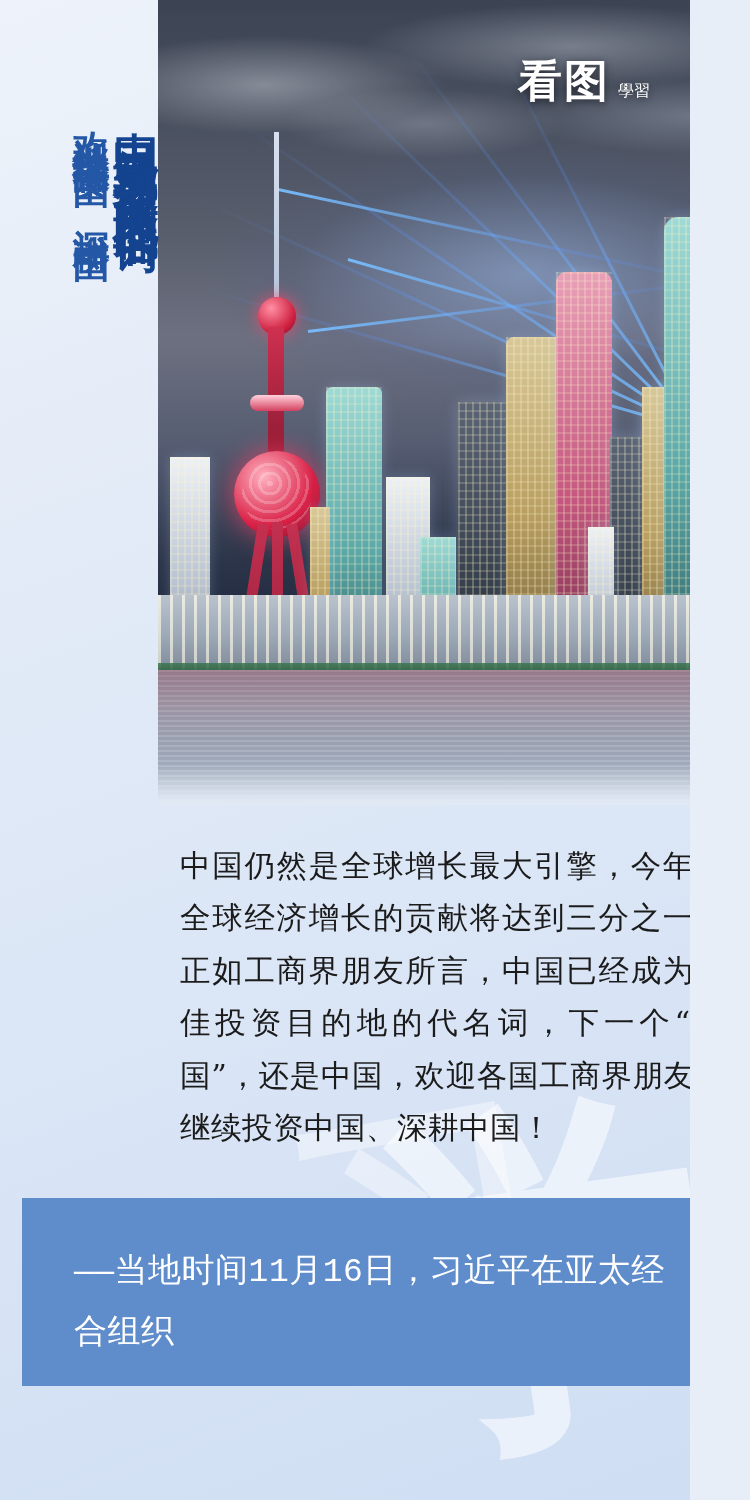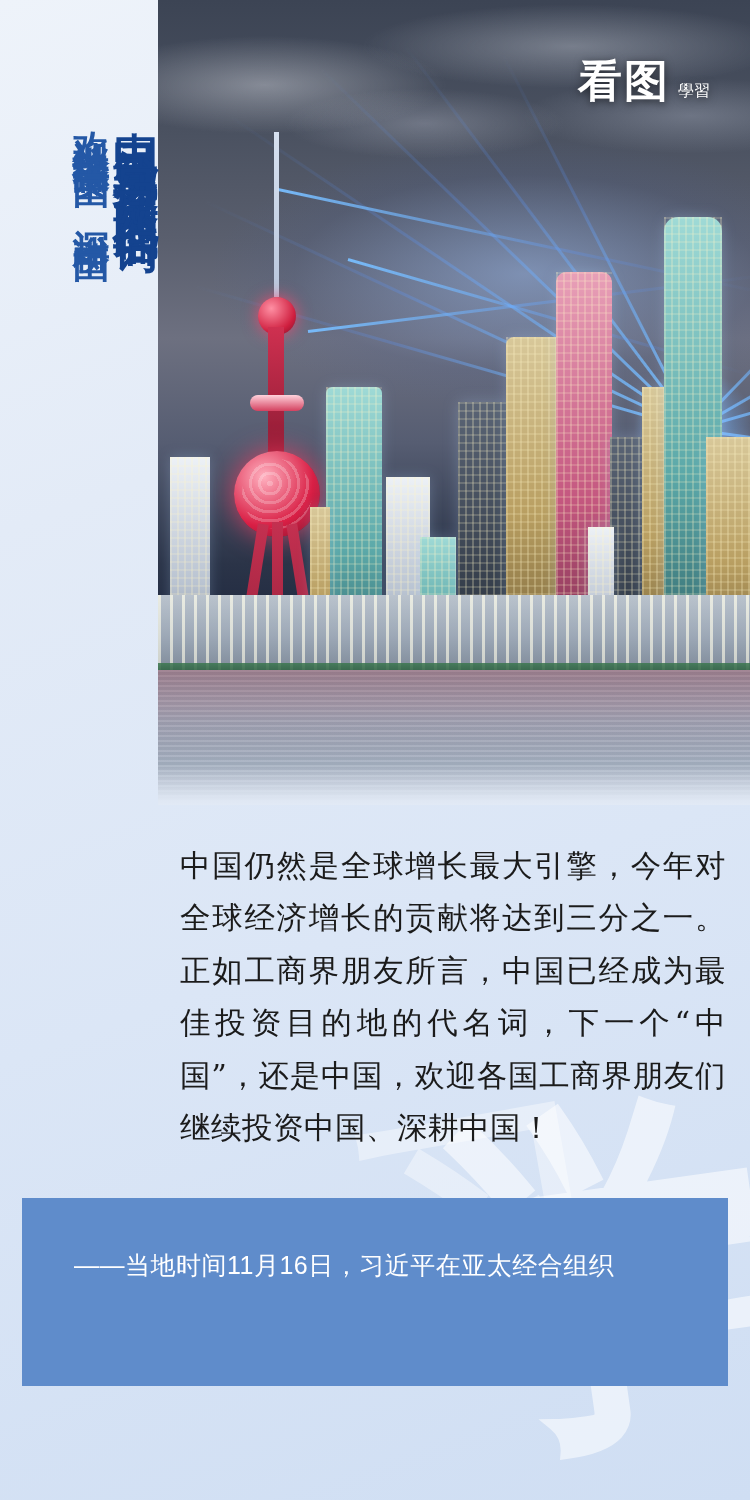--- a/index.html
+++ b/index.html
@@ -4,21 +4,21 @@
 <style>
   * { box-sizing: border-box; margin: 0; padding: 0; }
   html, body {
     width: 750px; height: 1500px;
     font-family: "Liberation Sans", sans-serif;
     background: #e8eef7;
     overflow: hidden;
   }
   .poster {
     position: relative;
-    width: 750px; height: 1500px;
+    width: 690px; height: 1500px;
     background: linear-gradient(160deg, #eef3fa 0%, #e3ebf7 30%, #dbe6f6 60%, #cfdef3 100%);
     overflow: hidden;
     padding-left: 28px;
   }
   
   .watermark {
     position: absolute;
     right: -30px; bottom: 40px;
     font-size: 360px;
     line-height: 1;
@@ -230,22 +230,22 @@
   
   .srcbox {
     position: absolute;
     left: 22px; top: 1198px;
     width: 706px; height: 188px;
     background: #5f8ccb;
     padding: 44px 48px 0 52px;
   }
   .srcline {
     color: #ffffff;
-    font-family: Liberation Sans, sans-serif;
-    font-size: 25px;
+    font-family: Liberation Mono, monospace;
+    font-size: 33px;
     line-height: 1.85;
     letter-spacing: 0.5px;
   }
 
   
   .footer {
     position: absolute;
     left: 0; bottom: 44px; width: 100%;
     text-align: center;
   }

